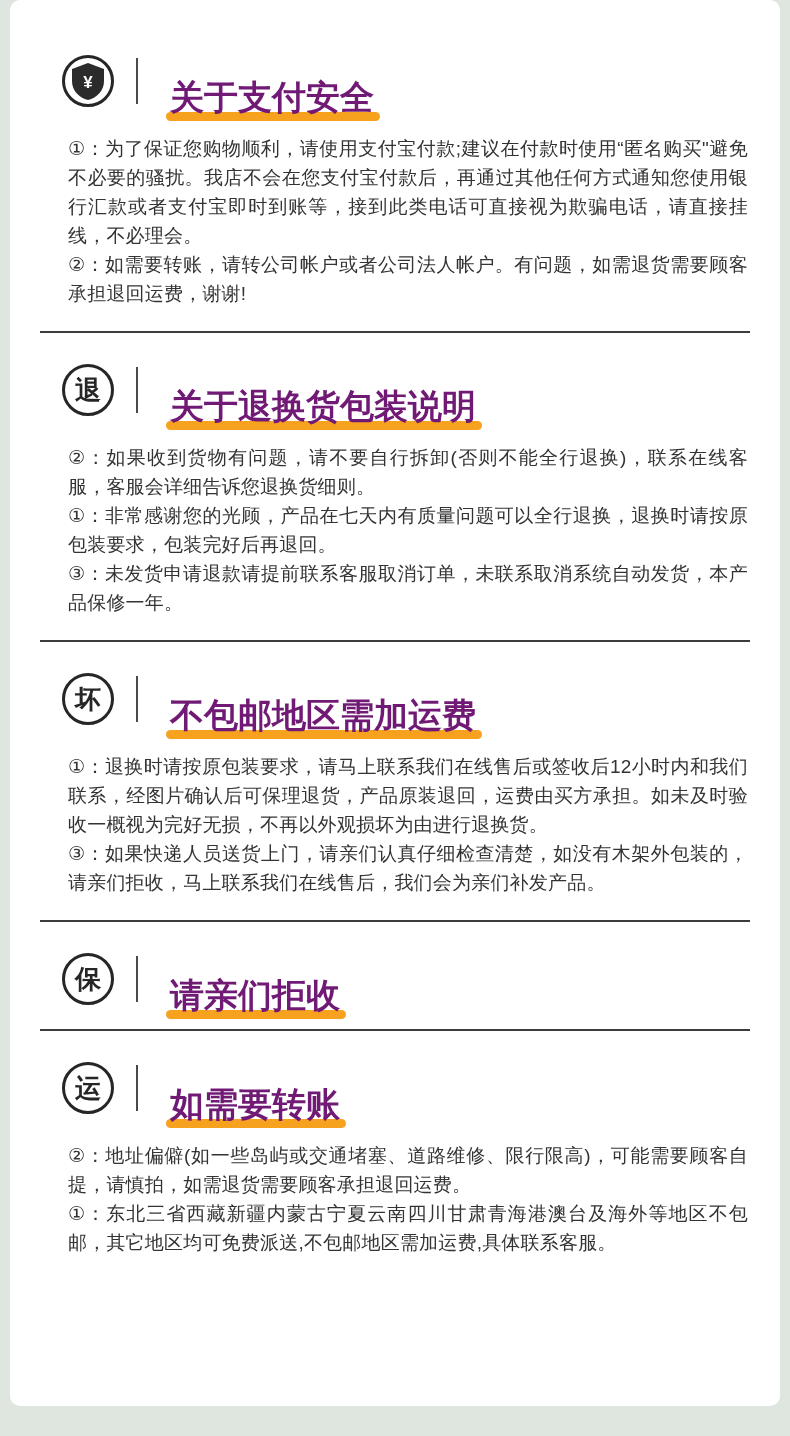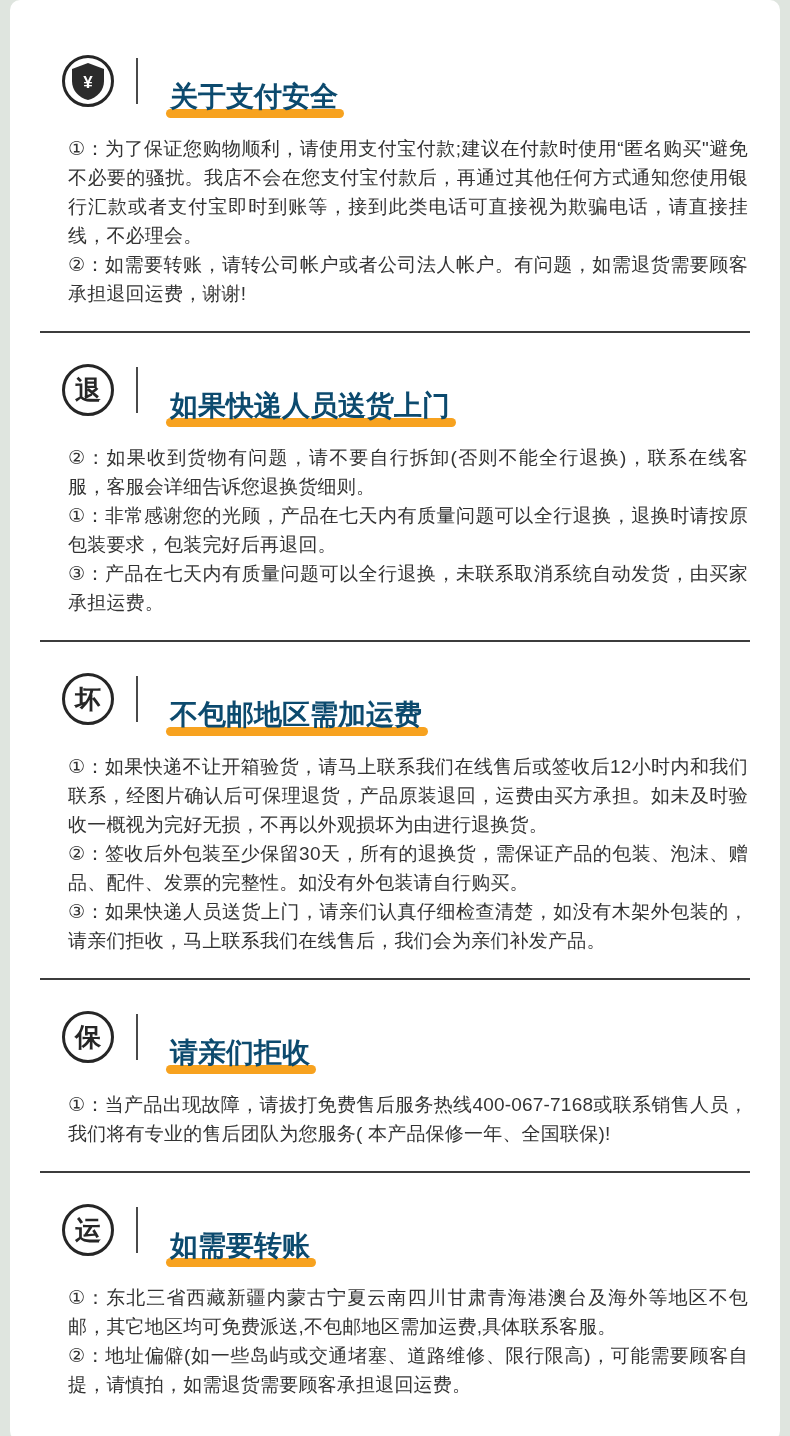--- a/index.html
+++ b/index.html
@@ -46,23 +46,23 @@
   .head-sep {
     width: 2px;
     height: 46px;
     background: #4a4a4a;
     margin: 0 30px 0 22px;
     flex: 0 0 auto;
   }
   .sec-title {
     position: relative;
     display: inline-block;
-    font-size: 28px;
+    font-size: 34px;
     font-weight: bold;
-    color: #0c4a6e;
+    color: #701a75;
     line-height: 1.2;
     padding: 0 2px;
     margin-top: 32px;
   }
   .sec-title .title-text { position: relative; z-index: 1; }
   .sec-title .title-underline {
     position: absolute;
     left: -2px;
     right: -4px;
     bottom: -4px;
@@ -120,77 +120,73 @@
   <hr class="divider">
 
   <section class="sec">
     <div class="sec-head">
       <div class="sec-icon char-icon">
         <span>退</span>
       </div>
       <div class="head-sep"></div>
       <h2 class="sec-title">
         <span class="title-underline"></span>
-        <span class="title-text">如果快递人员送货上门</span>
+        <span class="title-text">关于退换货包装说明</span>
       </h2>
     </div>
     <div class="sec-body">
       <p>②：如果收到货物有问题，请不要自行拆卸(否则不能全行退换)，联系在线客服，客服会详细告诉您退换货细则。</p>
       <p>①：非常感谢您的光顾，产品在七天内有质量问题可以全行退换，退换时请按原包装要求，包装完好后再退回。</p>
-      <p>③：产品在七天内有质量问题可以全行退换，未联系取消系统自动发货，由买家承担运费。</p>
+      <p>③：未发货申请退款请提前联系客服取消订单，未联系取消系统自动发货，本产品保修一年。</p>
     </div>
   </section>
   <hr class="divider">
 
   <section class="sec">
     <div class="sec-head">
       <div class="sec-icon char-icon">
         <span>坏</span>
       </div>
       <div class="head-sep"></div>
       <h2 class="sec-title">
         <span class="title-underline"></span>
         <span class="title-text">不包邮地区需加运费</span>
       </h2>
     </div>
     <div class="sec-body">
-      <p>①：如果快递不让开箱验货，请马上联系我们在线售后或签收后12小时内和我们联系，经图片确认后可保理退货，产品原装退回，运费由买方承担。如未及时验收一概视为完好无损，不再以外观损坏为由进行退换货。</p>
-      <p>②：签收后外包装至少保留30天，所有的退换货，需保证产品的包装、泡沫、赠品、配件、发票的完整性。如没有外包装请自行购买。</p>
+      <p>①：退换时请按原包装要求，请马上联系我们在线售后或签收后12小时内和我们联系，经图片确认后可保理退货，产品原装退回，运费由买方承担。如未及时验收一概视为完好无损，不再以外观损坏为由进行退换货。</p>
       <p>③：如果快递人员送货上门，请亲们认真仔细检查清楚，如没有木架外包装的，请亲们拒收，马上联系我们在线售后，我们会为亲们补发产品。</p>
     </div>
   </section>
   <hr class="divider">
 
   <section class="sec">
     <div class="sec-head">
       <div class="sec-icon char-icon">
         <span>保</span>
       </div>
       <div class="head-sep"></div>
       <h2 class="sec-title">
         <span class="title-underline"></span>
         <span class="title-text">请亲们拒收</span>
       </h2>
     </div>
-    <div class="sec-body">
-      <p>①：当产品出现故障，请拔打免费售后服务热线400-067-7168或联系销售人员，我们将有专业的售后团队为您服务( 本产品保修一年、全国联保)!</p>
-    </div>
   </section>
   <hr class="divider">
 
   <section class="sec">
     <div class="sec-head">
       <div class="sec-icon char-icon">
         <span>运</span>
       </div>
       <div class="head-sep"></div>
       <h2 class="sec-title">
         <span class="title-underline"></span>
         <span class="title-text">如需要转账</span>
       </h2>
     </div>
     <div class="sec-body">
+      <p>②：地址偏僻(如一些岛屿或交通堵塞、道路维修、限行限高)，可能需要顾客自提，请慎拍，如需退货需要顾客承担退回运费。</p>
       <p>①：东北三省西藏新疆内蒙古宁夏云南四川甘肃青海港澳台及海外等地区不包邮，其它地区均可免费派送,不包邮地区需加运费,具体联系客服。</p>
-      <p>②：地址偏僻(如一些岛屿或交通堵塞、道路维修、限行限高)，可能需要顾客自提，请慎拍，如需退货需要顾客承担退回运费。</p>
     </div>
   </section>
 
 </div>
 
 </body></html>

